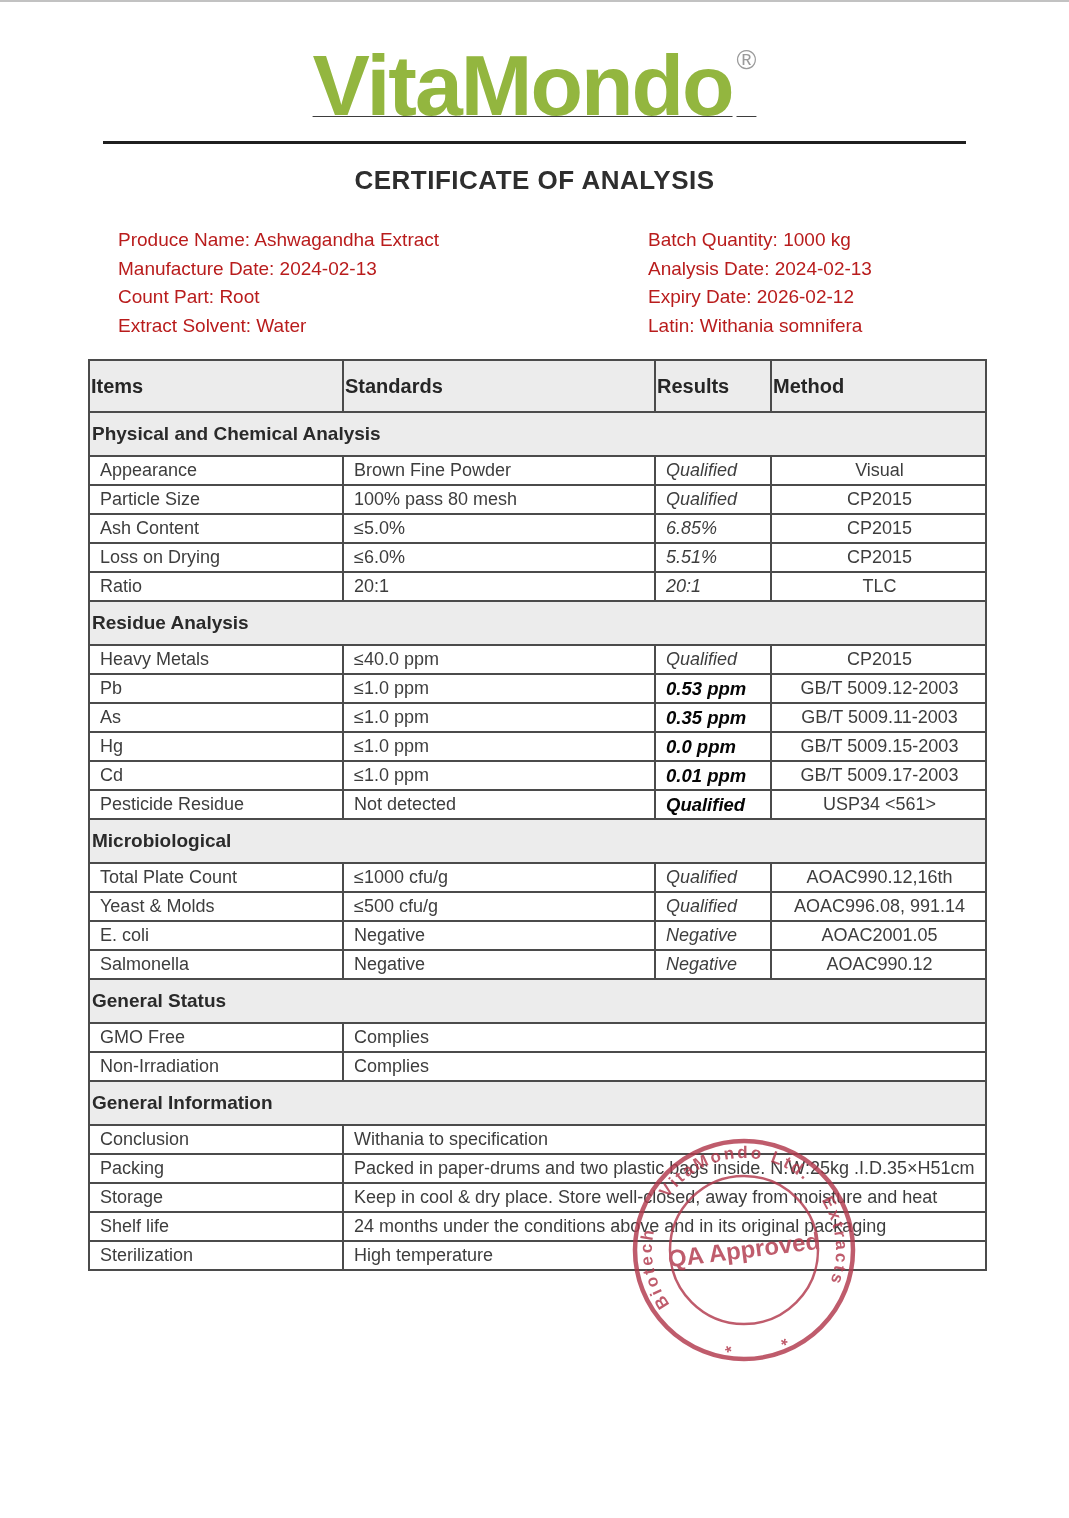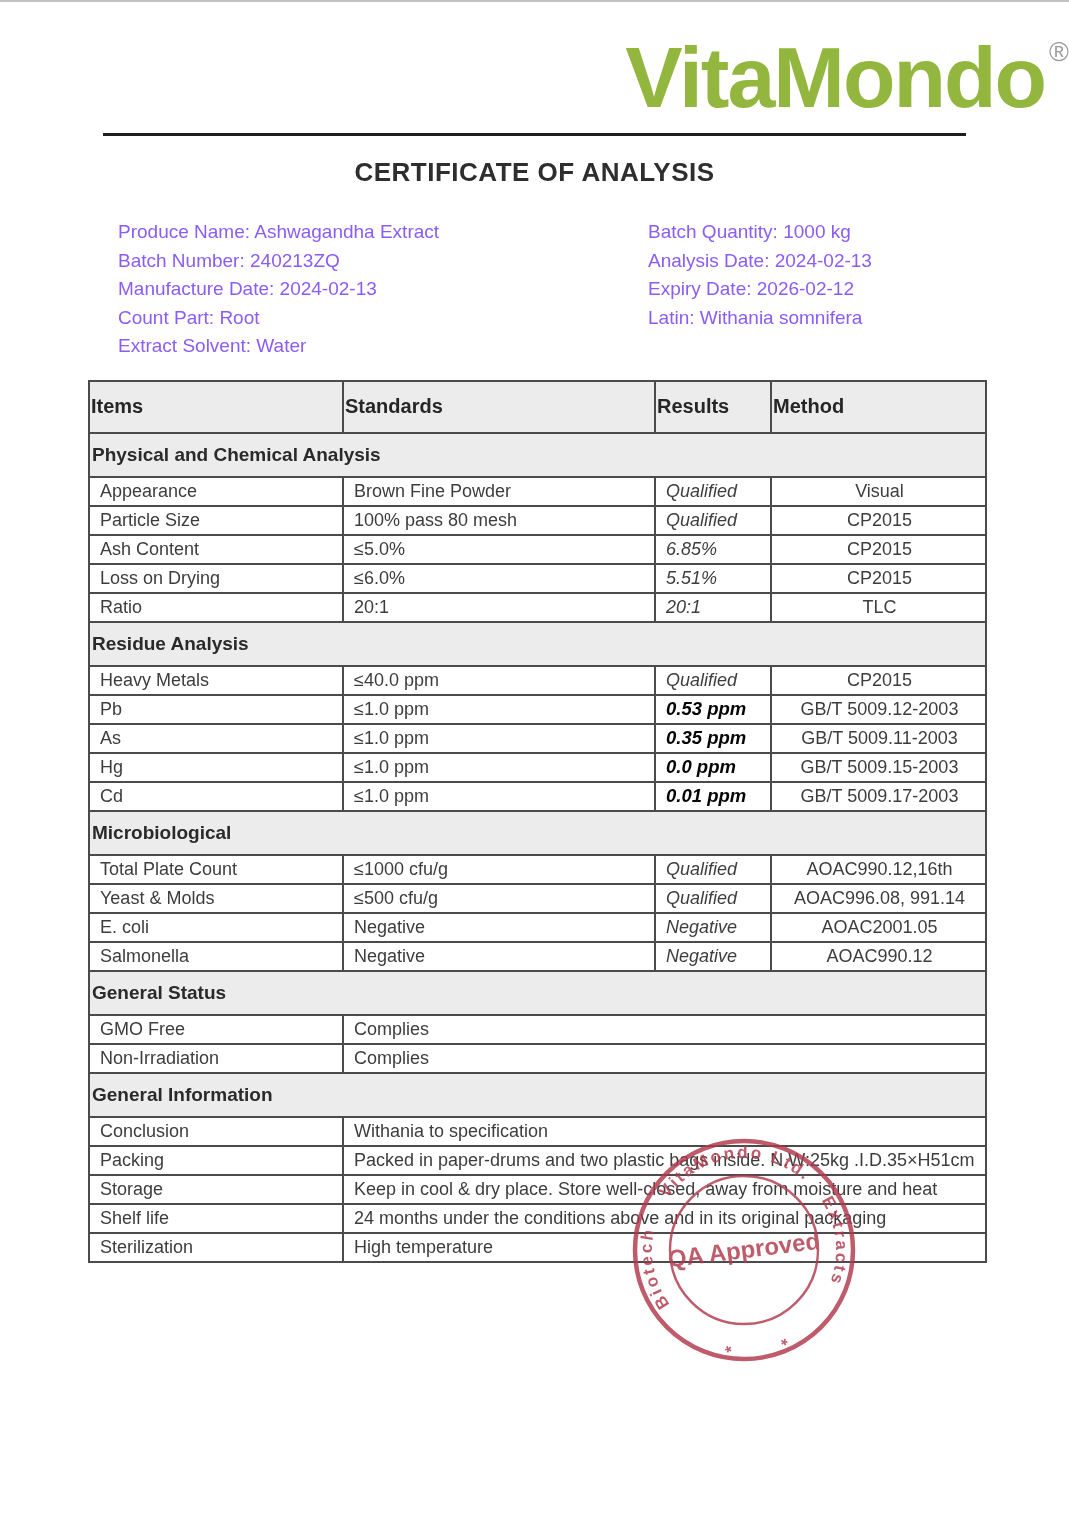--- a/index.html
+++ b/index.html
@@ -11,24 +11,25 @@
   }
   .page{
     position:relative;
     width:1069px;height:1518px;
     background:#ffffff;
     border-top:2px solid #c2c2c2;
     box-sizing:border-box;
   }
   
   .logo-wrap{
-    padding-top:32px;
-    text-align:right;
+    padding-top:40px;
+    text-align:center;
     line-height:1;
     white-space:nowrap;
+    text-decoration:underline;
   }
   .logo-text{
     font-size:86px;
     font-weight:bold;
     letter-spacing:-2px;
     color:#93b63f;
   }
   .logo-reg{
     font-size:27px;
     font-weight:normal;
@@ -48,21 +49,21 @@
     font-size:26px;
     font-weight:bold;
     letter-spacing:0.5px;
     color:#2e2e2e;
   }
   
   .info{
     display:flex;
     margin-top:30px;
     font-size:19px;
-    color:#8b5cf6;
+    color:#b91c1c;
   }
   .info-col{line-height:28.5px;}
   .info-col.left{margin-left:118px;width:530px;}
   .info-col.right{margin-left:0;}
   
   table.coa{
     border-collapse:collapse;
     table-layout:fixed;
     width:897px;
     margin:19px 0 0 88px;
@@ -134,21 +135,20 @@
     <span class="logo-text">VitaMondo</span><span class="logo-reg">®</span>
   </div>
 
   <hr class="head-rule">
 
   <h1 class="doc-title">CERTIFICATE OF ANALYSIS</h1>
 
   <div class="info">
     <div class="info-col left" id="info-left">
         <div>Produce Name: Ashwagandha Extract</div>
-        <div>Batch Number: 240213ZQ</div>
         <div>Manufacture Date: 2024-02-13</div>
         <div>Count Part: Root</div>
         <div>Extract Solvent: Water</div>
       </div>
     <div class="info-col right" id="info-right">
         <div>Batch Quantity: 1000 kg</div>
         <div>Analysis Date: 2024-02-13</div>
         <div>Expiry Date: 2026-02-12</div>
         <div>Latin: Withania somnifera</div>
       </div>
@@ -229,20 +229,26 @@
           <td class="c-std">≤1.0 ppm</td>
           <td class="c-result fresh">0.0 ppm</td>
           <td class="c-method">GB/T 5009.15-2003</td>
         </tr>
         <tr class="data-row">
           <td class="c-item">Cd</td>
           <td class="c-std">≤1.0 ppm</td>
           <td class="c-result fresh">0.01 ppm</td>
           <td class="c-method">GB/T 5009.17-2003</td>
         </tr>
+        <tr class="data-row">
+          <td class="c-item">Pesticide Residue</td>
+          <td class="c-std">Not detected</td>
+          <td class="c-result fresh">Qualified</td>
+          <td class="c-method">USP34 &lt;561&gt;</td>
+        </tr>
         <tr class="section-row">
           <td colspan="4">Microbiological</td>
         </tr>
         <tr class="data-row">
           <td class="c-item">Total Plate Count</td>
           <td class="c-std">≤1000 cfu/g</td>
           <td class="c-result">Qualified</td>
           <td class="c-method">AOAC990.12,16th</td>
         </tr>
         <tr class="data-row">

